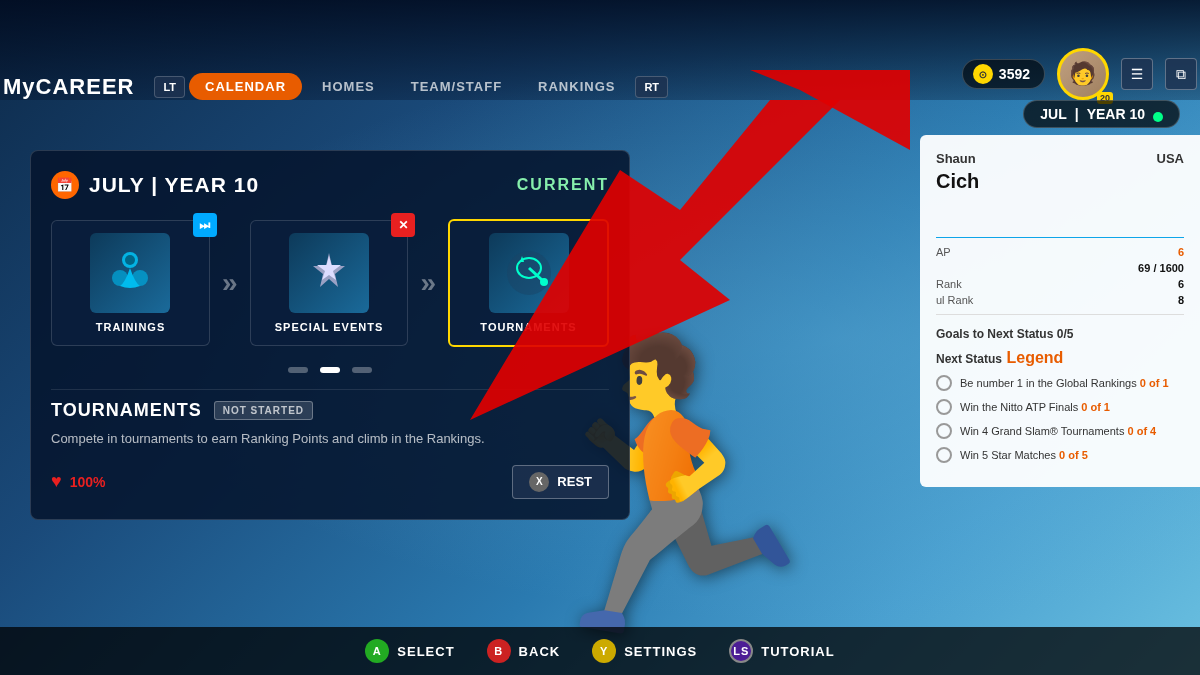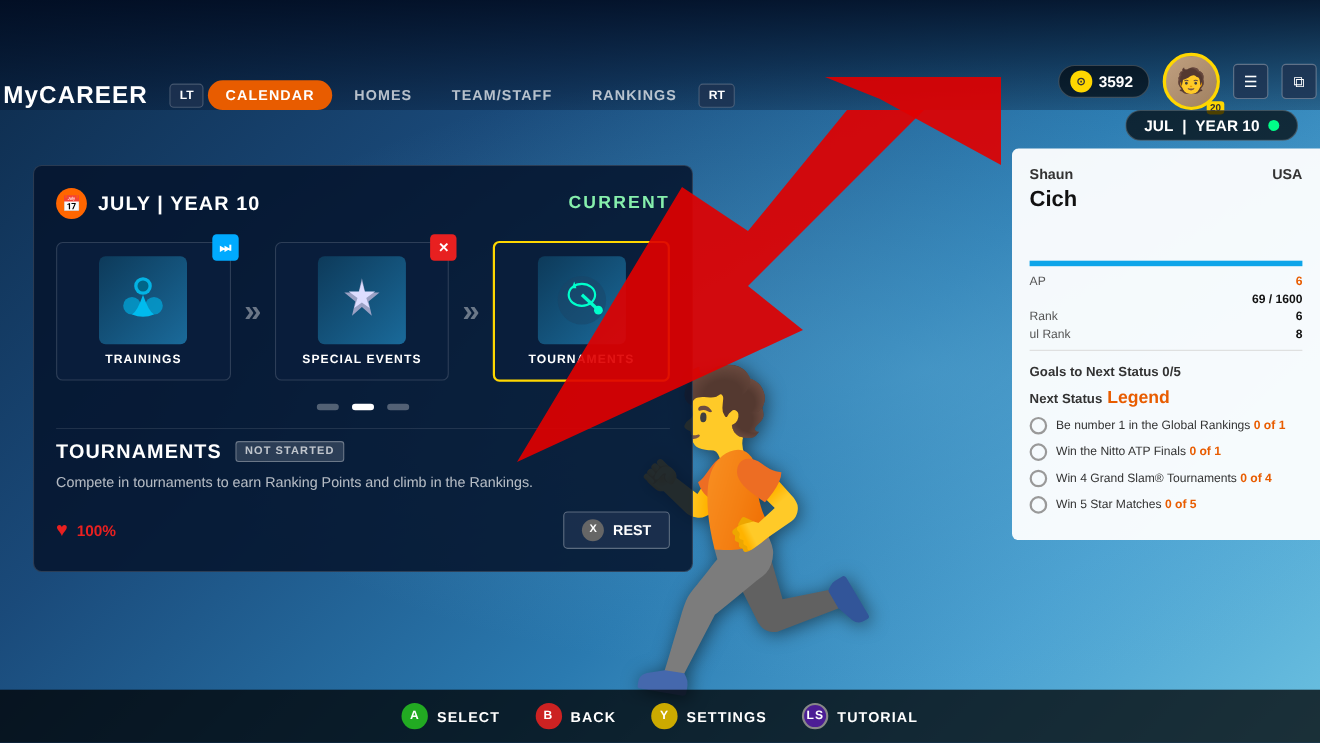--- a/index.html
+++ b/index.html
@@ -159,21 +159,21 @@
     }
     .date-pill {
       background: rgba(0,0,0,0.7);
       border: 1px solid rgba(255,255,255,0.2);
       border-radius: 20px;
       color: white;
       font-size: 14px;
       font-weight: 700;
       padding: 5px 16px;
       display: flex;
-      align-items: center;
+      align-items: flex-end;
       gap: 8px;
     }
     .date-dot {
       width: 10px;
       height: 10px;
       background: #00ff88;
       border-radius: 50%;
     }
 
     
@@ -204,21 +204,21 @@
       height: 28px;
       background: #ff6600;
       border-radius: 50%;
       display: flex;
       align-items: center;
       justify-content: center;
       font-size: 14px;
     }
     .card-title-text {
       color: white;
-      font-size: 18px;
+      font-size: 21px;
       font-weight: 700;
       letter-spacing: 1px;
     }
     .current-label {
       color: #86efac;
       font-size: 16px;
       font-weight: 700;
       letter-spacing: 2px;
     }
 
@@ -402,21 +402,21 @@
       color: #111;
       font-size: 20px;
       font-weight: 900;
       margin-bottom: 12px;
     }
     .stats-grid {
       display: grid;
       grid-template-columns: 1fr 1fr;
       gap: 4px 8px;
       margin-bottom: 12px;
-      border-top: 5px solid #0ea5e9;
+      border-top: 1px solid #0ea5e9;
       border-bottom: 1px solid #ddd;
       padding: 8px 0;
       margin-top: 44px;
     }
     .stat-label {
       color: #555;
       font-size: 11px;
     }
     .stat-value {
       color: #111;

